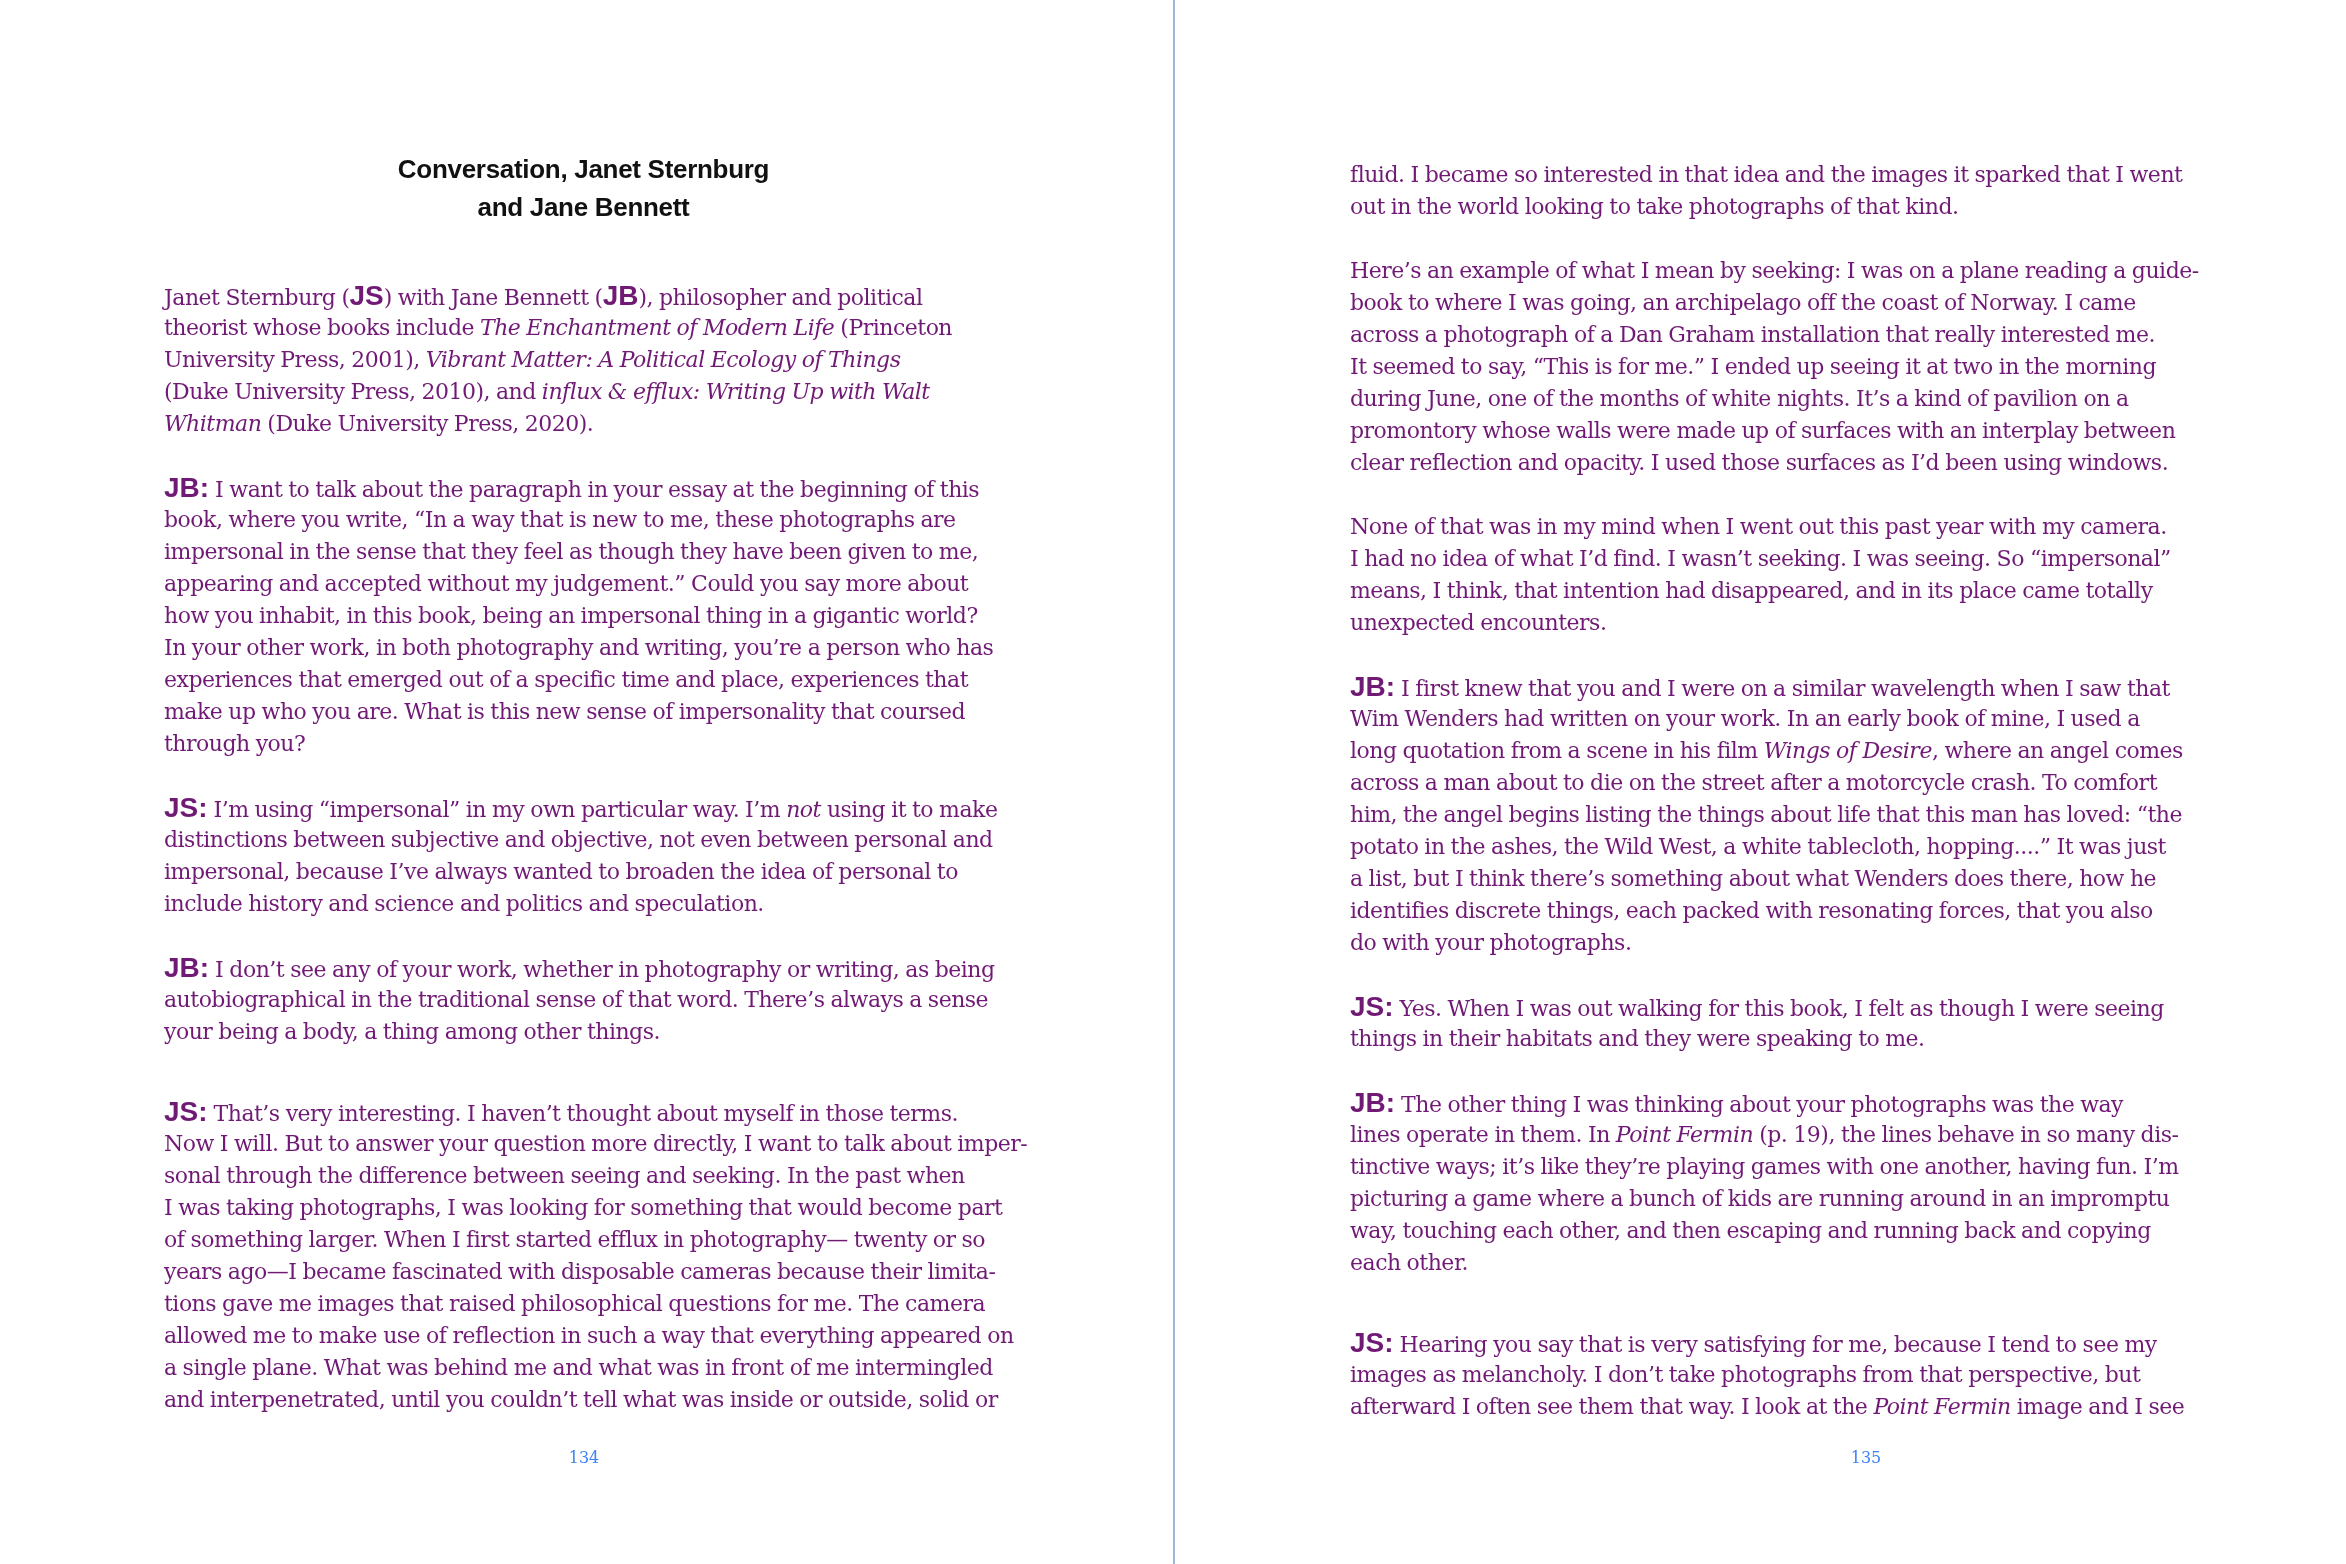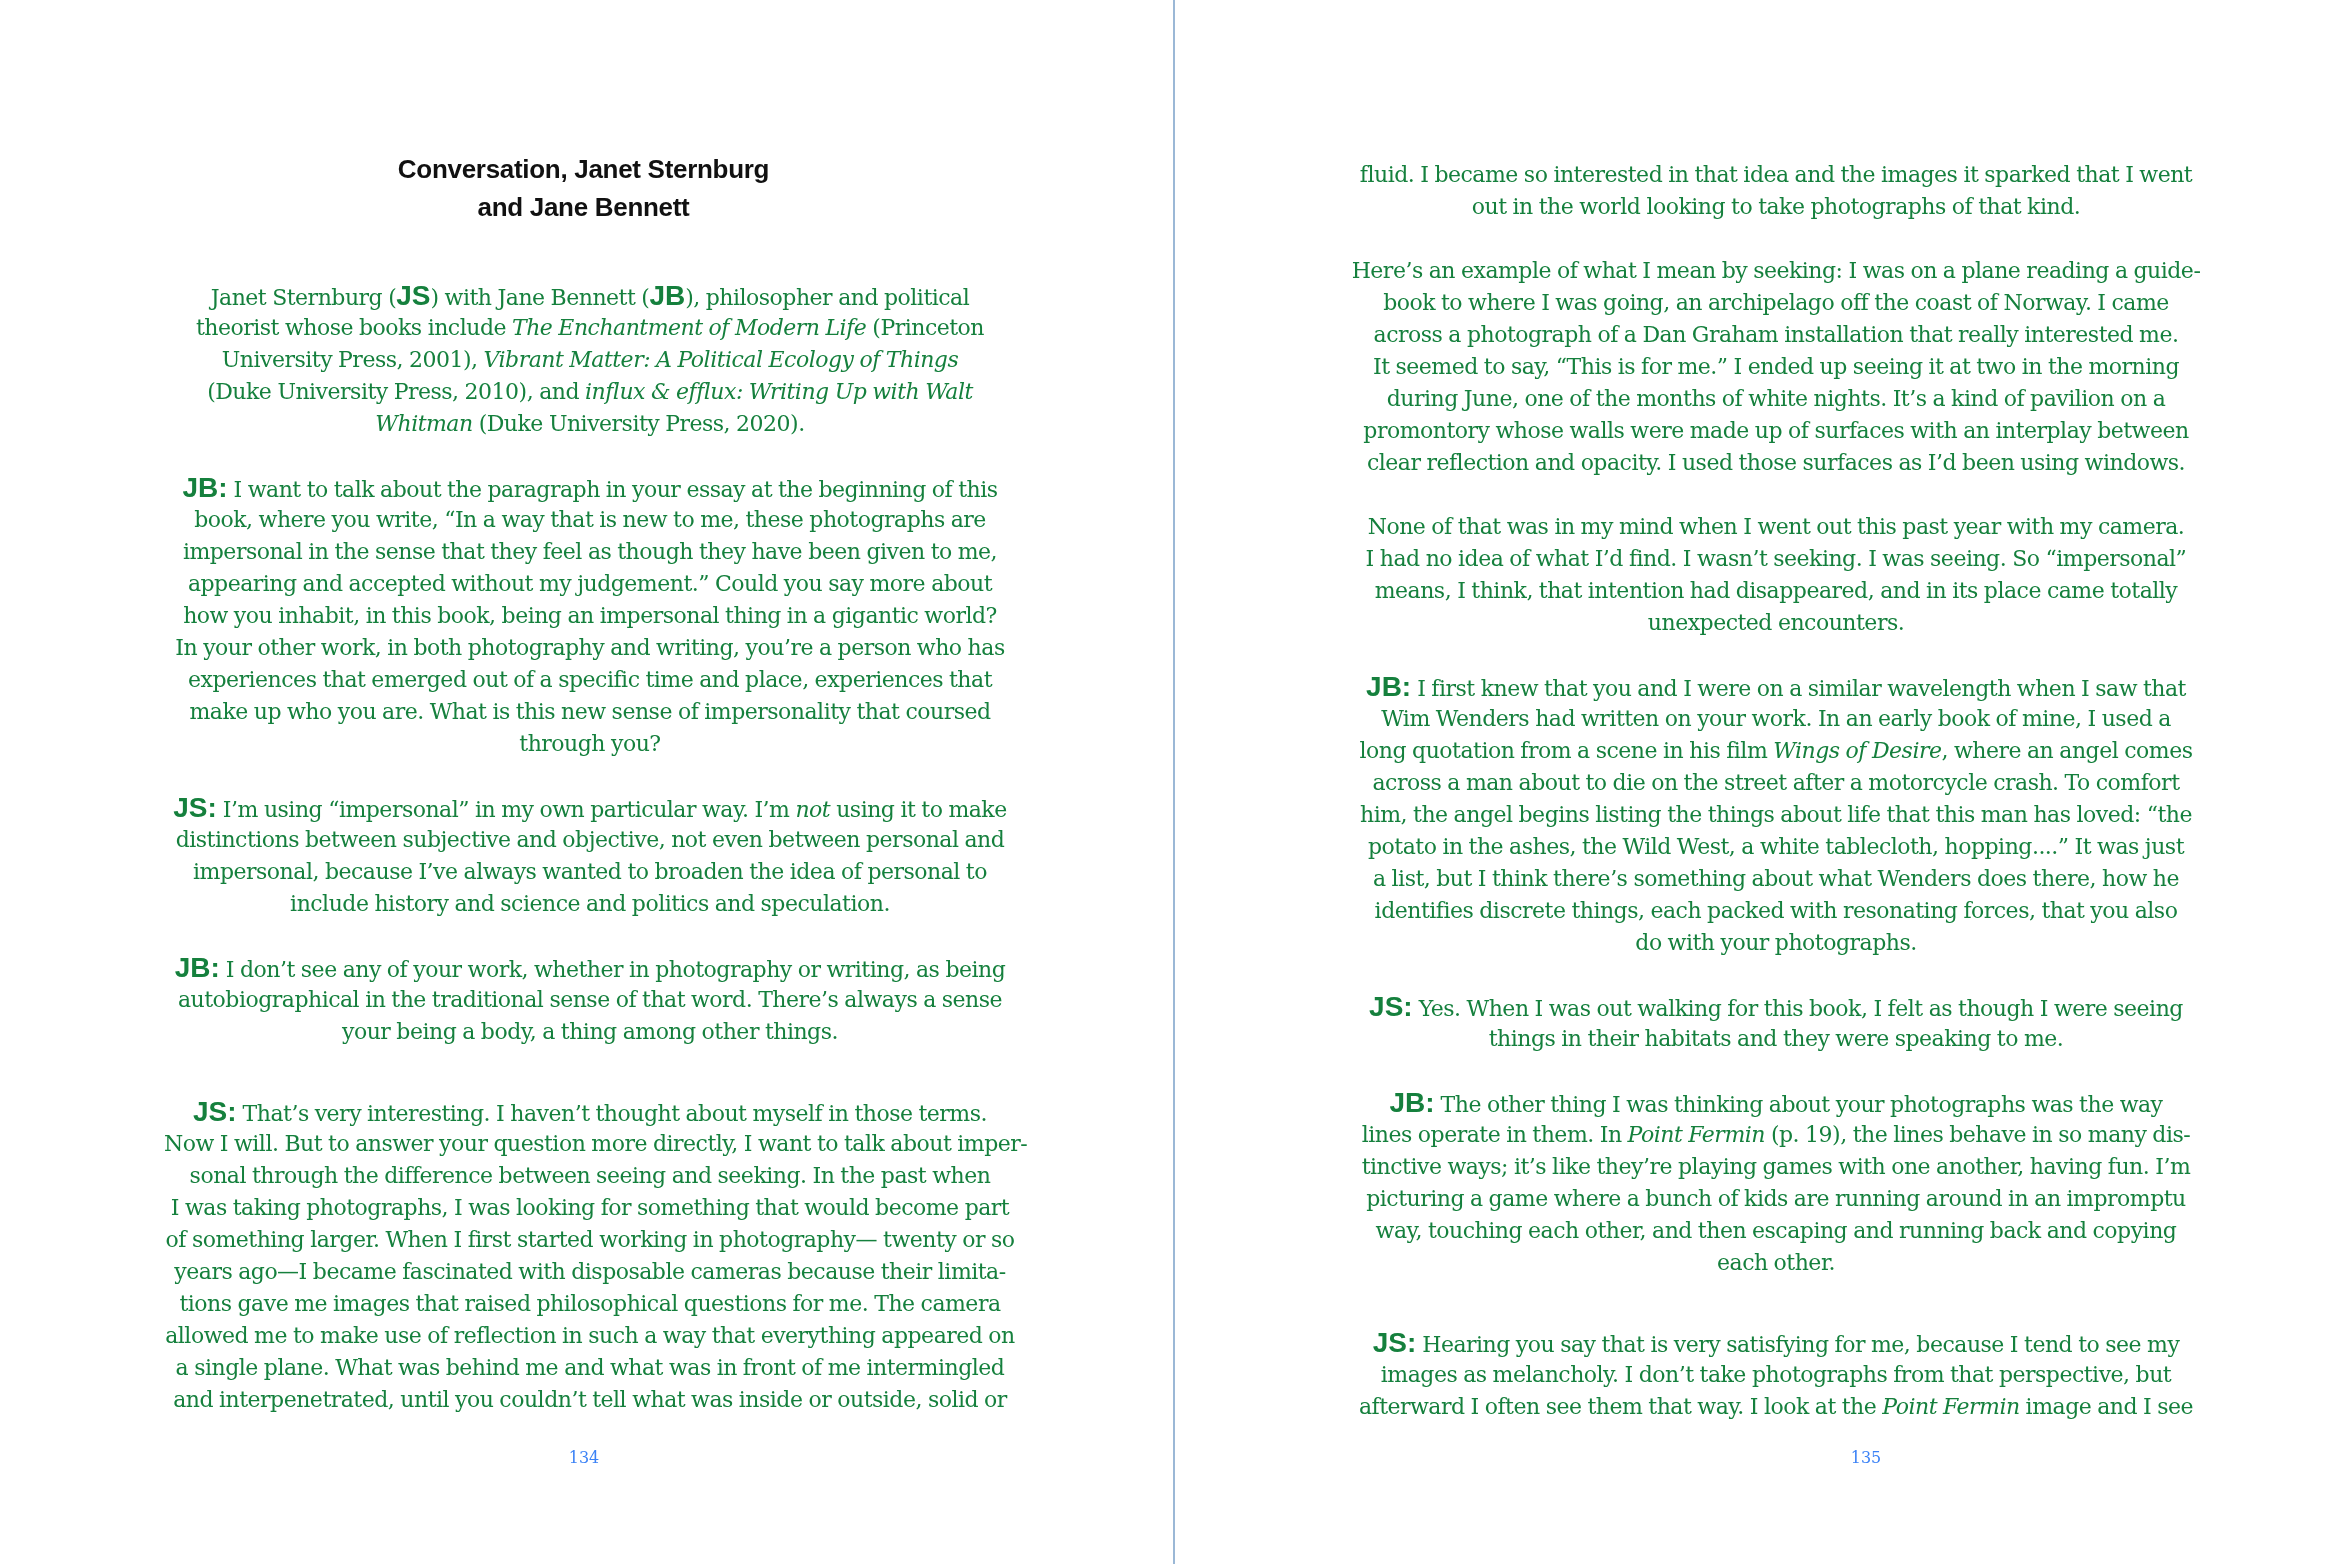--- a/index.html
+++ b/index.html
@@ -17,21 +17,21 @@
     text-align: center;
     font-family: "Liberation Sans", sans-serif;
     font-weight: bold; font-size: 26px; line-height: 38px;
     color: #111; letter-spacing: -0.3px; margin: 0;
   }
   .heading .hline { display: block; }
   .column {
     position: absolute;
     font-family: "DejaVu Serif", serif;
     font-size: 22px; line-height: 32px;
-    color: #15803d; letter-spacing: -0.5px; word-spacing: -0.5px; text-align: center;
+    color: #701a75; letter-spacing: -0.5px; word-spacing: -0.5px;
   }
   .col-left { left: 164px; top: 280px; width: 852px; }
   .col-right { left: 1350px; top: 159px; width: 852px; }
   .para { margin: 0 0 32px 0; }
   .para:last-child { margin-bottom: 0; margin-top: 48px; }
   .line { display: block; white-space: nowrap; height: 32px; }
   .run-b {
     font-family: "Liberation Sans", sans-serif; font-weight: bold;
     letter-spacing: 0; font-size: 28px;
   }
@@ -81,21 +81,21 @@
         <p class="para">
           <span class="line"><span class="run-b">JB:</span><span> I don’t see any of your work, whether in photography or writing, as being</span></span>
           <span class="line"><span>autobiographical in the traditional sense of that word. There’s always a sense</span></span>
           <span class="line"><span>your being a body, a thing among other things.</span></span>
         </p>
         <p class="para">
           <span class="line"><span class="run-b">JS:</span><span> That’s very interesting. I haven’t thought about myself in those terms.</span></span>
           <span class="line"><span>Now I will. But to answer your question more directly, I want to talk about imper-</span></span>
           <span class="line"><span>sonal through the difference between seeing and seeking. In the past when</span></span>
           <span class="line"><span>I was taking photographs, I was looking for something that would become part</span></span>
-          <span class="line"><span>of something larger. When I first started working in photography— twenty or so</span></span>
+          <span class="line"><span>of something larger. When I first started efflux in photography— twenty or so</span></span>
           <span class="line"><span>years ago—I became fascinated with disposable cameras because their limita-</span></span>
           <span class="line"><span>tions gave me images that raised philosophical questions for me. The camera</span></span>
           <span class="line"><span>allowed me to make use of reflection in such a way that everything appeared on</span></span>
           <span class="line"><span>a single plane. What was behind me and what was in front of me intermingled</span></span>
           <span class="line"><span>and interpenetrated, until you couldn’t tell what was inside or outside, solid or</span></span>
         </p>
       </div>
     <div class="folio folio-left">134</div>
   </div>
 

